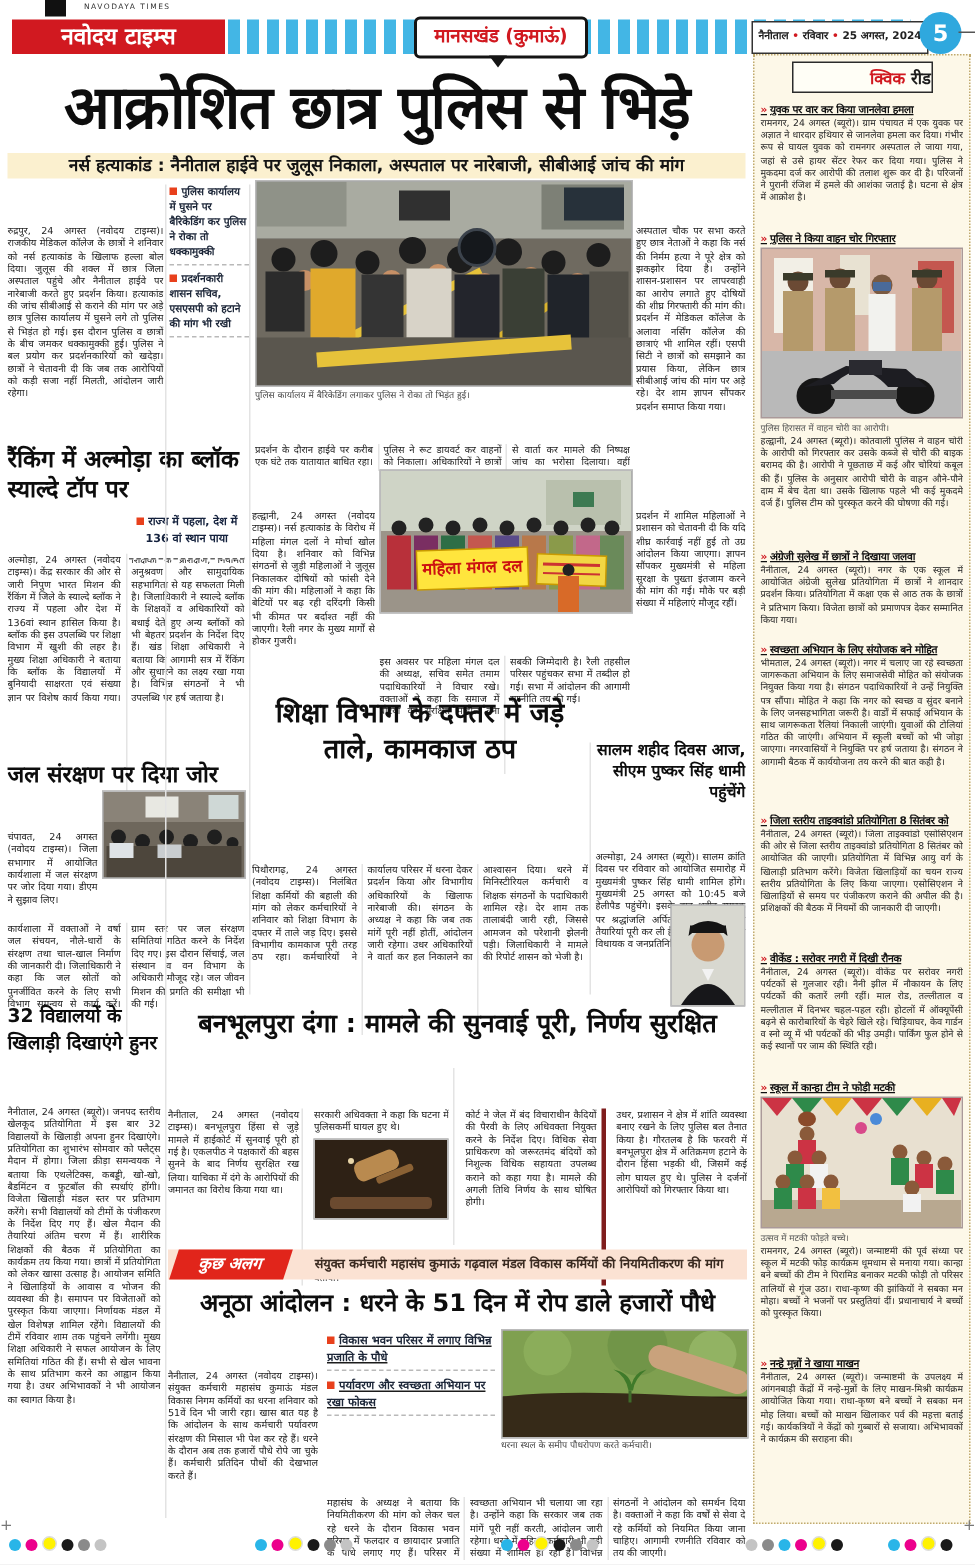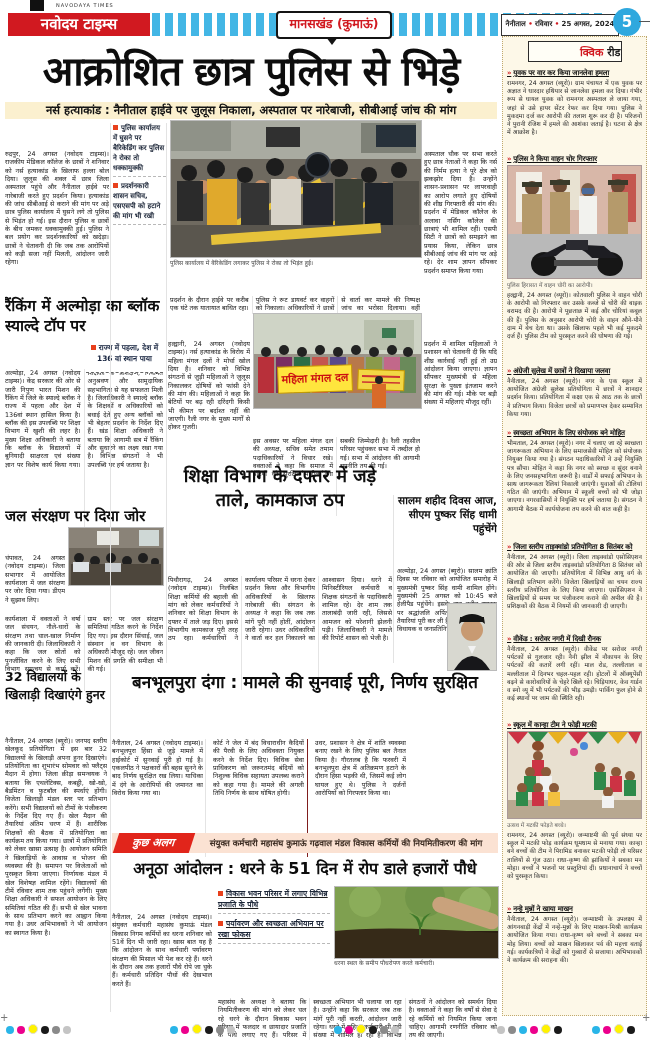--- a/index.html
+++ b/index.html
@@ -205,21 +205,35 @@
     </svg>
   </div>
   <div class="abs body cols2" style="left:5px;top:588px;width:158px;height:76px;">कार्यशाला में वक्ताओं ने वर्षा जल संचयन, नौले-धारों के संरक्षण तथा चाल-खाल निर्माण की जानकारी दी। जिलाधिकारी ने कहा कि जल स्रोतों को पुनर्जीवित करने के लिए सभी विभाग समन्वय से कार्य करें। ग्राम स्तर पर जल संरक्षण समितियां गठित करने के निर्देश दिए गए। इस दौरान सिंचाई, जल संस्थान व वन विभाग के अधिकारी मौजूद रहे। जल जीवन मिशन की प्रगति की समीक्षा भी की गई।</div>
 
   <div class="abs hd" style="left:5px;top:668px;width:102px;height:38px;font-size:12.5px;line-height:1.4;text-align:left;overflow:hidden;">32 विद्यालयों के खिलाड़ी दिखाएंगे हुनर</div>
   <div class="abs body" style="left:5px;top:710px;width:102px;height:302px;">नैनीताल, 24 अगस्त (ब्यूरो)। जनपद स्तरीय खेलकूद प्रतियोगिता में इस बार 32 विद्यालयों के खिलाड़ी अपना हुनर दिखाएंगे। प्रतियोगिता का शुभारंभ सोमवार को फ्लैट्स मैदान में होगा। जिला क्रीड़ा समन्वयक ने बताया कि एथलेटिक्स, कबड्डी, खो-खो, बैडमिंटन व फुटबॉल की स्पर्धाएं होंगी। विजेता खिलाड़ी मंडल स्तर पर प्रतिभाग करेंगे। सभी विद्यालयों को टीमों के पंजीकरण के निर्देश दिए गए हैं। खेल मैदान की तैयारियां अंतिम चरण में हैं। शारीरिक शिक्षकों की बैठक में प्रतियोगिता का कार्यक्रम तय किया गया। छात्रों में प्रतियोगिता को लेकर खासा उत्साह है। आयोजन समिति ने खिलाड़ियों के आवास व भोजन की व्यवस्था की है। समापन पर विजेताओं को पुरस्कृत किया जाएगा। निर्णायक मंडल में खेल विशेषज्ञ शामिल रहेंगे। विद्यालयों की टीमें रविवार शाम तक पहुंचने लगेंगी। मुख्य शिक्षा अधिकारी ने सफल आयोजन के लिए समितियां गठित की हैं। सभी से खेल भावना के साथ प्रतिभाग करने का आह्वान किया गया है। उधर अभिभावकों ने भी आयोजन का स्वागत किया है।</div>
 
   <div class="abs hd" style="left:112px;top:670px;width:386px;height:23px;font-size:17px;text-align:center;white-space:nowrap;overflow:hidden;">बनभूलपुरा दंगा : मामले की सुनवाई पूरी, निर्णय सुरक्षित</div>
   <div class="abs" style="left:112px;top:712px;width:386px;height:118px;display:flex;gap:7px;">
     <div class="body" style="width:91px;height:118px;border-right:1px solid #e4e4e4;padding-right:2px;">नैनीताल, 24 अगस्त (नवोदय टाइम्स)। बनभूलपुरा हिंसा से जुड़े मामले में हाईकोर्ट में सुनवाई पूरी हो गई है। एकलपीठ ने पक्षकारों की बहस सुनने के बाद निर्णय सुरक्षित रख लिया। याचिका में दंगे के आरोपियों की जमानत का विरोध किया गया था।</div>
-    <div class="body" style="width:91px;height:118px;border-right:1px solid #7f1d1d;padding-right:3px;">कोर्ट ने जेल में बंद विचाराधीन कैदियों की पैरवी के लिए अधिवक्ता नियुक्त करने के निर्देश दिए। विधिक सेवा प्राधिकरण को जरूरतमंद बंदियों को निशुल्क विधिक सहायता उपलब्ध कराने को कहा गया है। मामले की अगली तिथि निर्णय के साथ घोषित होगी।</div>
+    <div style="width:91px;height:118px;border-right:1px solid #e4e4e4;padding-right:3px;">
+      <div class="body" style="height:18px;">सरकारी अधिवक्ता ने कहा कि घटना में पुलिसकर्मी घायल हुए थे।</div>
+      <div class="photo" style="width:88px;height:52px;margin:2px 0;">
+        <svg width="88" height="52" viewBox="0 0 88 52">
+          <rect width="88" height="52" fill="#2e2115"></rect>
+          <rect x="0" y="36" width="88" height="16" fill="#4a3category2a" opacity="0"></rect>
+          <rect x="10" y="38" width="68" height="8" rx="3" fill="#6b4a2f"></rect>
+          <rect x="26" y="10" width="30" height="14" rx="5" fill="#b98a4f" transform="rotate(-22 41 17)"></rect>
+          <rect x="40" y="20" width="26" height="5" rx="2" fill="#8a6134" transform="rotate(-22 53 22)"></rect>
+          <circle cx="24" cy="14" r="2" fill="#e8d5a8"></circle>
+        </svg>
+      </div>
+      <div class="body" style="height:40px;">वहीं बचाव पक्ष ने आरोपों को निराधार बताया।</div>
+    </div>
+    <div class="body" style="width:91px;height:118px;border-right:3px solid #7f1d1d;padding-right:3px;">कोर्ट ने जेल में बंद विचाराधीन कैदियों की पैरवी के लिए अधिवक्ता नियुक्त करने के निर्देश दिए। विधिक सेवा प्राधिकरण को जरूरतमंद बंदियों को निशुल्क विधिक सहायता उपलब्ध कराने को कहा गया है। मामले की अगली तिथि निर्णय के साथ घोषित होगी।</div>
     <div class="body" style="width:91px;height:118px;">उधर, प्रशासन ने क्षेत्र में शांति व्यवस्था बनाए रखने के लिए पुलिस बल तैनात किया है। गौरतलब है कि फरवरी में बनभूलपुरा क्षेत्र में अतिक्रमण हटाने के दौरान हिंसा भड़की थी, जिसमें कई लोग घायल हुए थे। पुलिस ने दर्जनों आरोपियों को गिरफ्तार किया था।</div>
   </div>
 
   <div class="abs strip" style="left:112px;top:833px;width:386px;height:20px;">
     <div class="abs strip-label" style="left:4px;top:0;width:76px;height:20px;">कुछ अलग</div>
     <div class="abs strip-text" style="left:84px;top:0;width:300px;height:20px;">संयुक्त कर्मचारी महासंघ कुमाऊं गढ़वाल मंडल विकास कर्मियों की नियमितीकरण की मांग</div>
   </div>
 
   <div class="abs hd" style="left:112px;top:857px;width:386px;height:24px;font-size:16px;text-align:center;white-space:nowrap;overflow:hidden;">अनूठा आंदोलन : धरने के 51 दिन में रोप डाले हजारों पौधे</div>
   <div class="abs body" style="left:112px;top:886px;width:100px;height:128px;">नैनीताल, 24 अगस्त (नवोदय टाइम्स)। संयुक्त कर्मचारी महासंघ कुमाऊं मंडल विकास निगम कर्मियों का धरना शनिवार को 51वें दिन भी जारी रहा। खास बात यह है कि आंदोलन के साथ कर्मचारी पर्यावरण संरक्षण की मिसाल भी पेश कर रहे हैं। धरने के दौरान अब तक हजारों पौधे रोपे जा चुके हैं। कर्मचारी प्रतिदिन पौधों की देखभाल करते हैं।</div>

